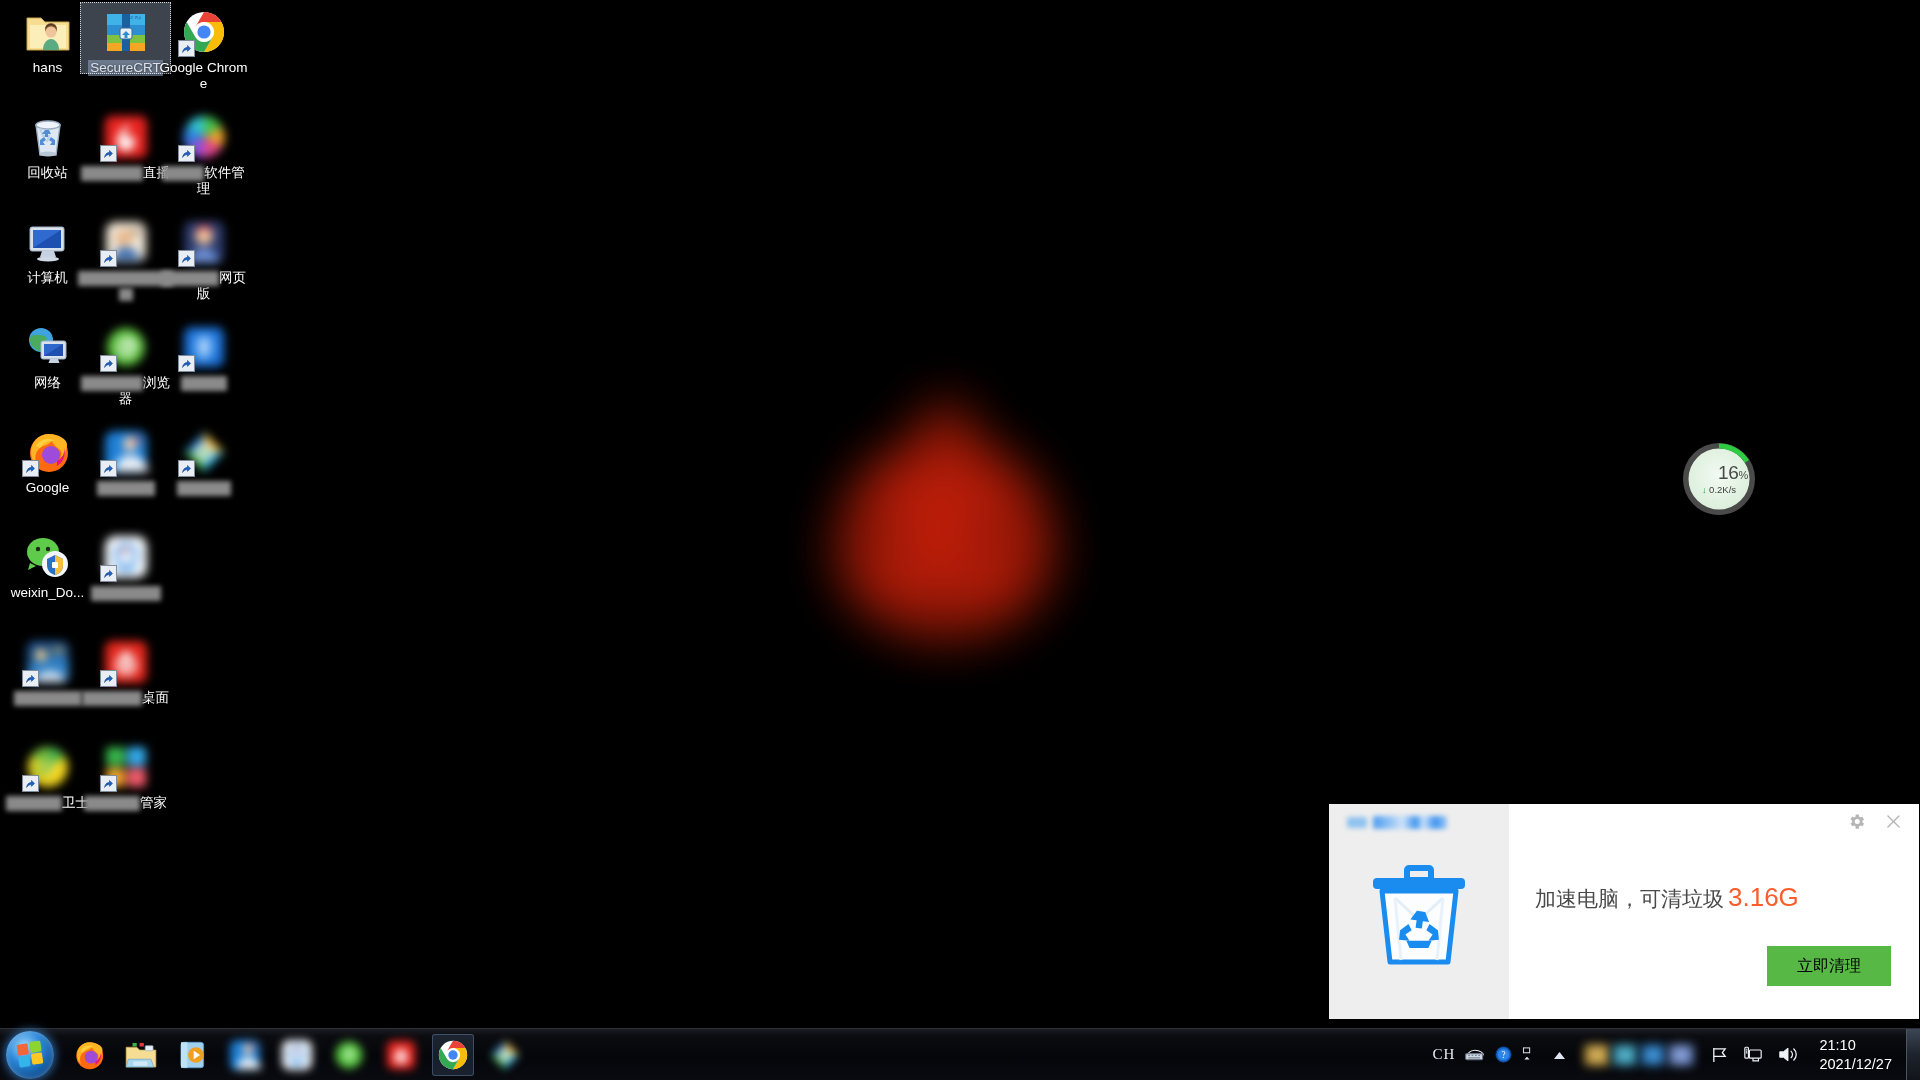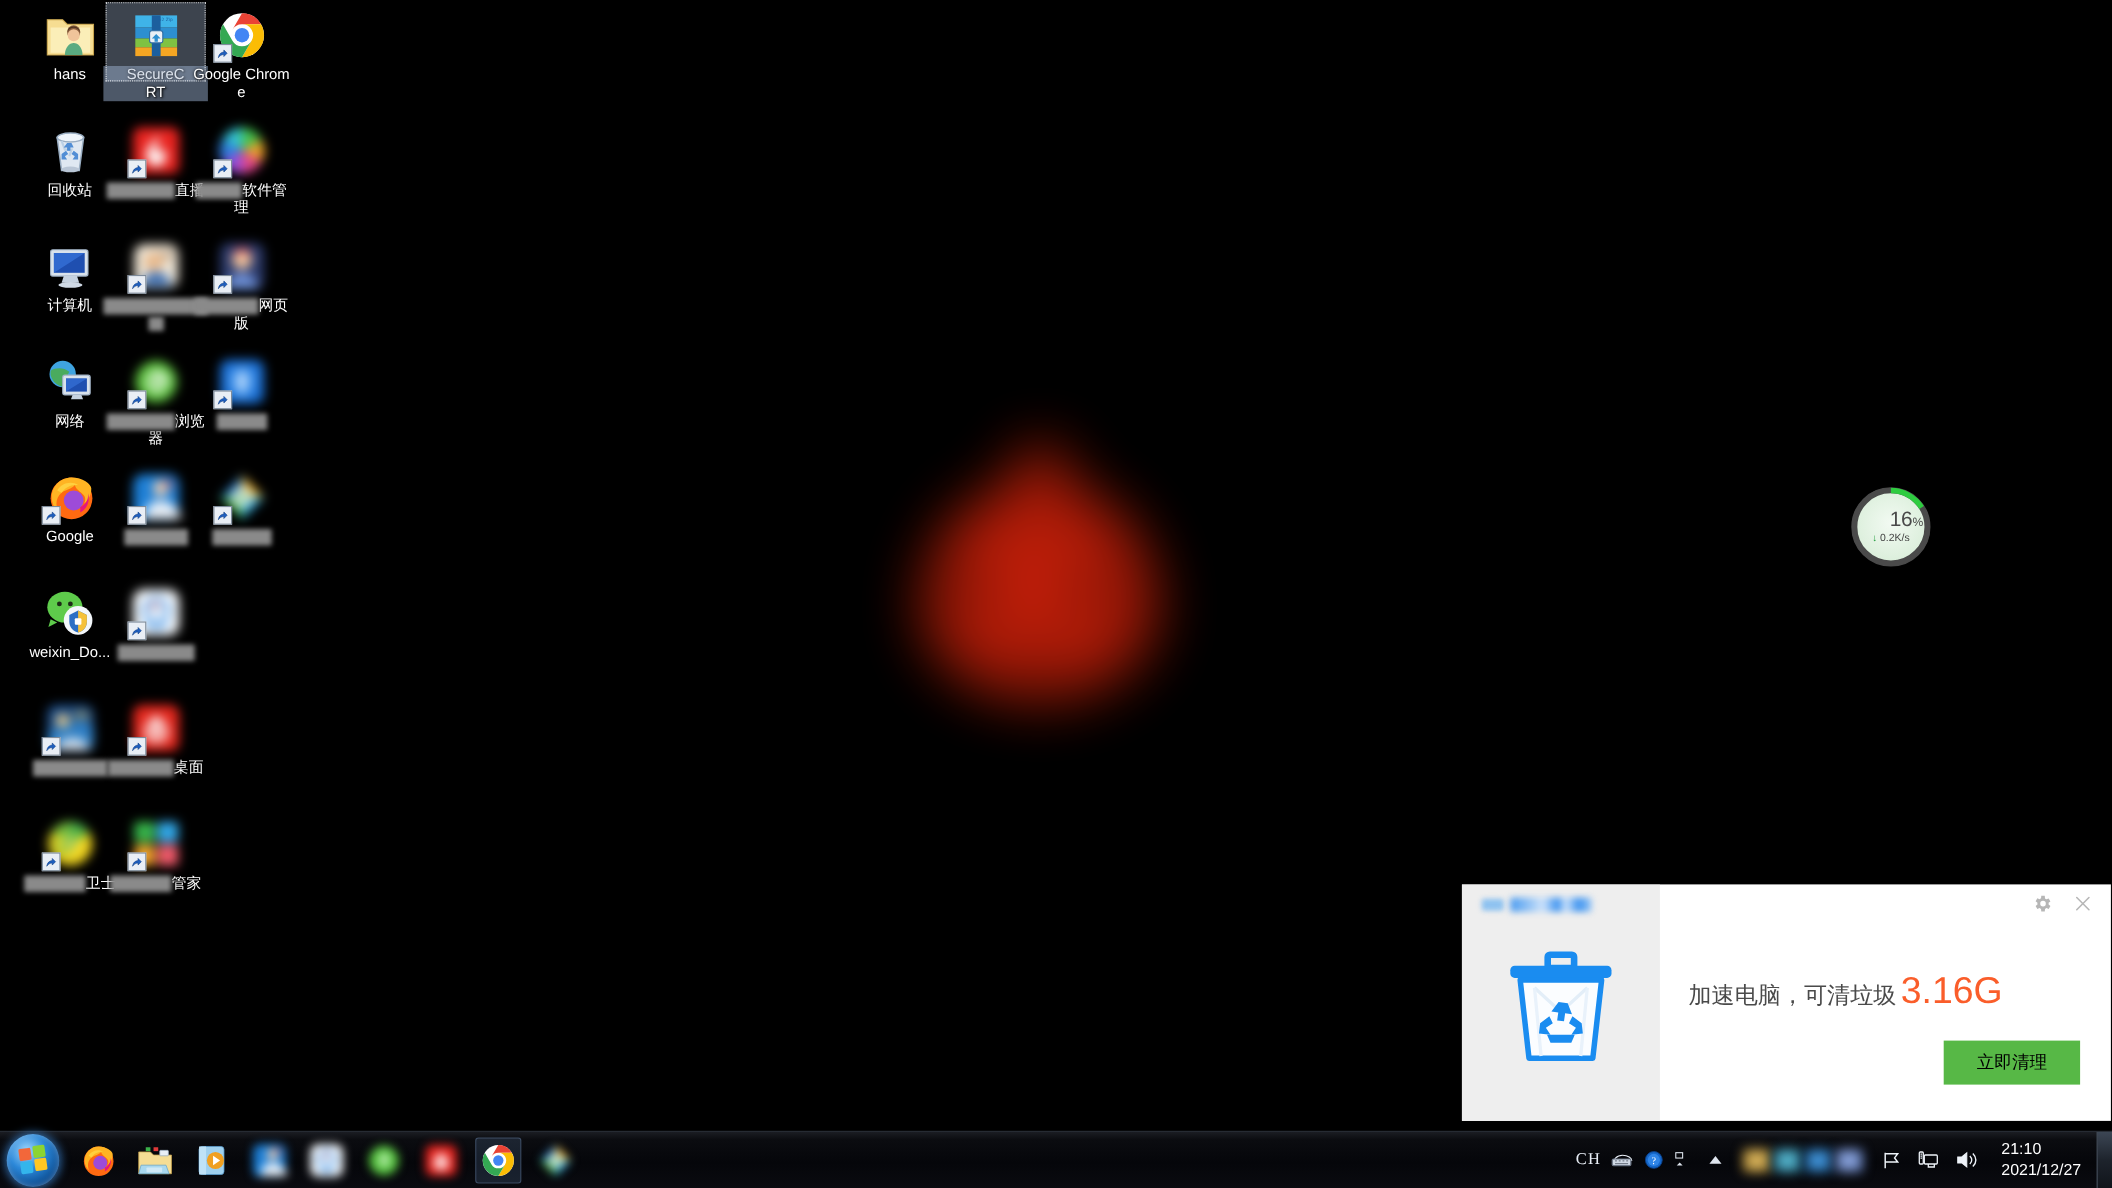--- a/index.html
+++ b/index.html
@@ -37,36 +37,36 @@
   .blob-eye.l{ left:52px; }
   .blob-eye.r{ left:162px; }
   .blob-mouth{
     position:absolute; left:108px; top:195px; width:64px; height:20px;
     background:radial-gradient(ellipse, #4a0c03 10%, rgba(120,20,5,0) 78%);
     border-radius:50%;
   }
 
   
   #desktop-icons{
-    position:absolute; left:16px; top:0; width:290px; height:1010px;
+    position:absolute; left:0; top:0; width:290px; height:1010px;
   }
   .dicon{
     position:absolute; width:95px; text-align:center; cursor:default;
     user-select:none;
   }
   .dicon .glyph{
     width:48px; height:48px; margin:0 auto; position:relative;
   }
   .dicon .label{
     margin-top:4px; font-size:13.5px; line-height:16px; color:#fff;
     text-shadow:1px 1px 2px rgba(0,0,0,.95), 0 0 3px rgba(0,0,0,.9);
     word-break:break-all;
   }
   .dicon.selected .label{
-    background:rgba(140,160,190,.55); display:inline-block; padding:0 18px;
+    background:rgba(140,160,190,.55); display:inline-block; padding:0 2px;
   }
   .dicon.selected .sel-box{
     position:absolute; left:2px; top:-6px; width:91px; height:72px;
     background:rgba(160,178,205,.38);
     border:1px dotted rgba(255,255,255,.75);
   }
   .shortcut-arrow{
     position:absolute; left:-2px; bottom:-1px; width:17px; height:17px;
     background:#e9eef5; border:1px solid #7f8c9b;
     display:flex; align-items:center; justify-content:center;
@@ -127,21 +127,21 @@
   }
   #popup-tools{
     position:absolute; right:16px; top:8px; display:flex; gap:18px; align-items:center;
   }
   .ptool{ cursor:pointer; opacity:.62; }
   .ptool svg{ display:block; }
   #popup-msg{
     position:absolute; left:26px; top:78px;
     font-size:21px; color:#4a4a4a; white-space:nowrap;
   }
-  #popup-size{ color:#fa5d2a; font-size:34px; margin-left:4px; }
+  #popup-size{ color:#fa5d2a; font-size:26px; margin-left:4px; }
   #popup-clean-btn{
     position:absolute; right:28px; top:142px;
     width:124px; height:40px; background:#57b846; border:none;
     color:#000000; font-size:16px; cursor:pointer;
     font-family:"Liberation Sans","DejaVu Sans",sans-serif;
   }
 
   
   #taskbar{
     position:absolute; left:0; bottom:0; width:1920px; height:52px;

